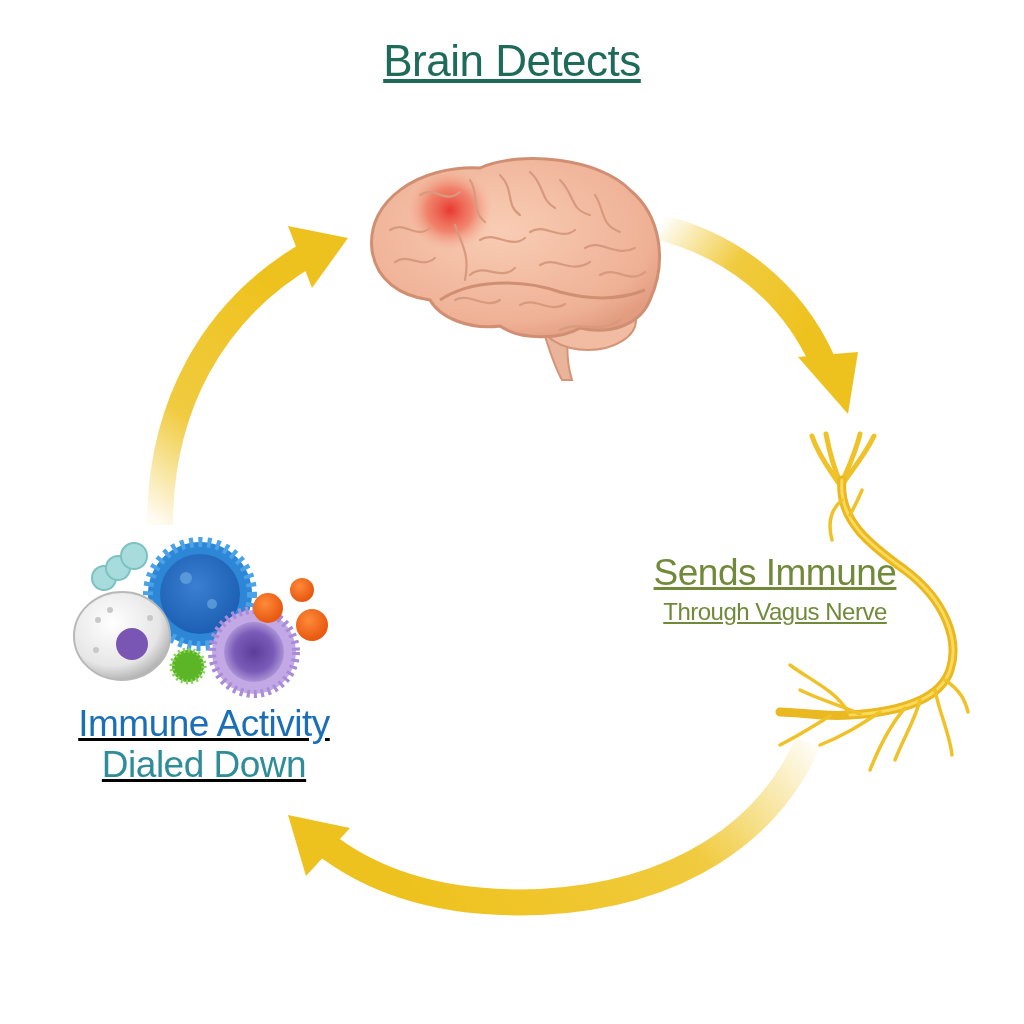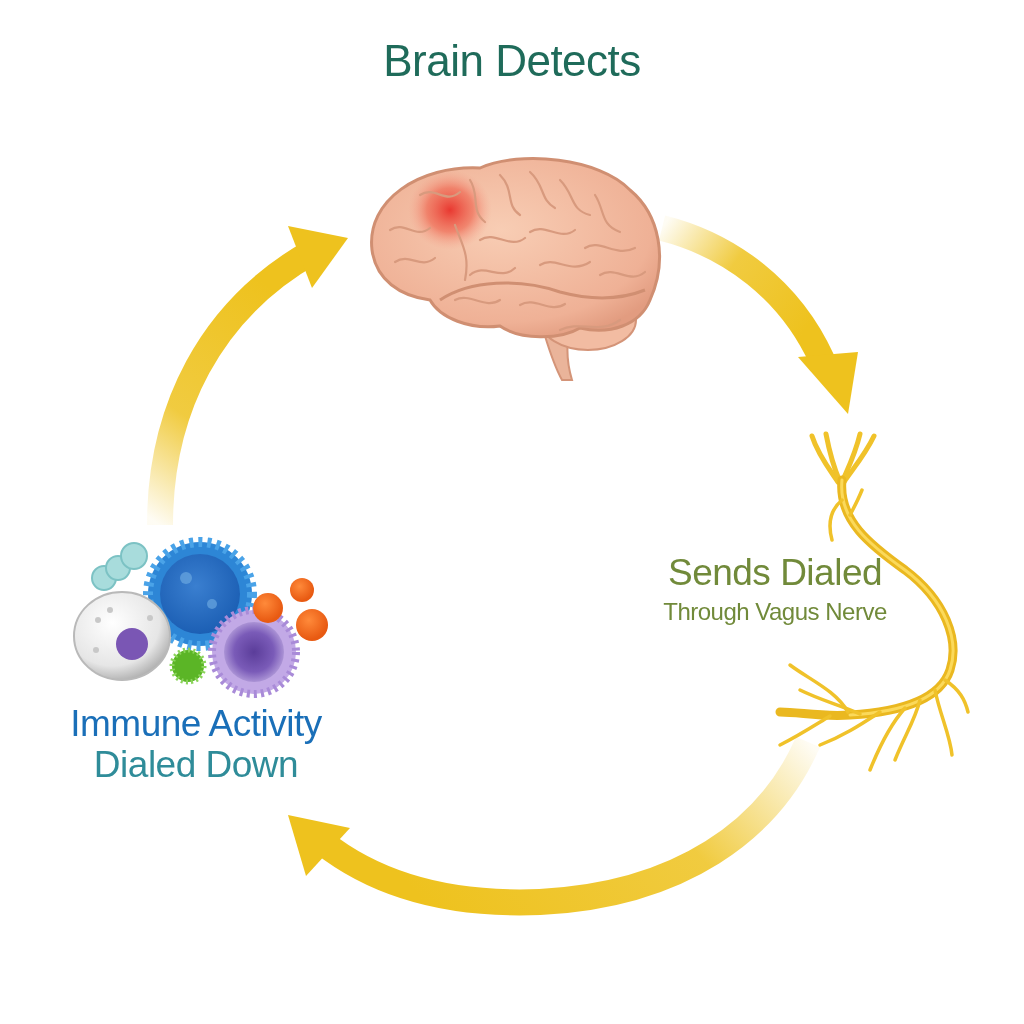--- a/index.html
+++ b/index.html
@@ -4,27 +4,28 @@
   <style>
     html, body { margin: 0; padding: 0; background: #ffffff; }
     body { width: 1024px; height: 1024px; position: relative; overflow: hidden; }
     .canvas { position: absolute; left: 0; top: 0; width: 1024px; height: 1024px; }
     .label {
       position: absolute;
       font-family: "Liberation Sans", sans-serif;
       text-align: center;
       line-height: 1.12;
       letter-spacing: -0.5px;
+      text-decoration: underline;
     }
     .label .line { display: block; white-space: nowrap; }
     .brain-label { left: 312px; top: 36px; width: 400px; font-size: 44px; color: #1f6b5a; font-weight: 500; }
     .vagus-label { left: 590px; top: 552px; width: 370px; color: #718a3a; }
     .vagus-label .l1 { font-size: 37px; }
     .vagus-label .l2 { font-size: 24px; margin-top: 6px; }
-    .immune-label { left: 26px; top: 703px; width: 340px; font-size: 37px; }
+    .immune-label { left: 34px; top: 703px; width: 340px; font-size: 37px; }
     .immune-label .l1 { color: #1a6fb8; }
     .immune-label .l2 { color: #2f8c99; }
   </style>
 </head>
 <body>
 
 <svg class="canvas" viewBox="0 0 1024 1024">
   <defs>
     <linearGradient id="gArrowTR" x1="0" y1="0" x2="1" y2="0.6">
       <stop offset="0" stop-color="#eec21e" stop-opacity="0.05"></stop>
@@ -170,20 +171,20 @@
       <circle cx="312" cy="625" r="16"></circle>
     </g>
   </g>
 </svg>
 
 <div class="label brain-label">
   <span class="line">Brain Detects</span>
 </div>
 
 <div class="label vagus-label">
-  <span class="line l1">Sends Dialed</span>
+  <span class="line l1">Sends Immune</span>
   <span class="line l2">Through Vagus Nerve</span>
 </div>
 
 <div class="label immune-label">
   <span class="line l1">Immune Activity</span>
   <span class="line l2">Dialed Down</span>
 </div>
 
 </body></html>

